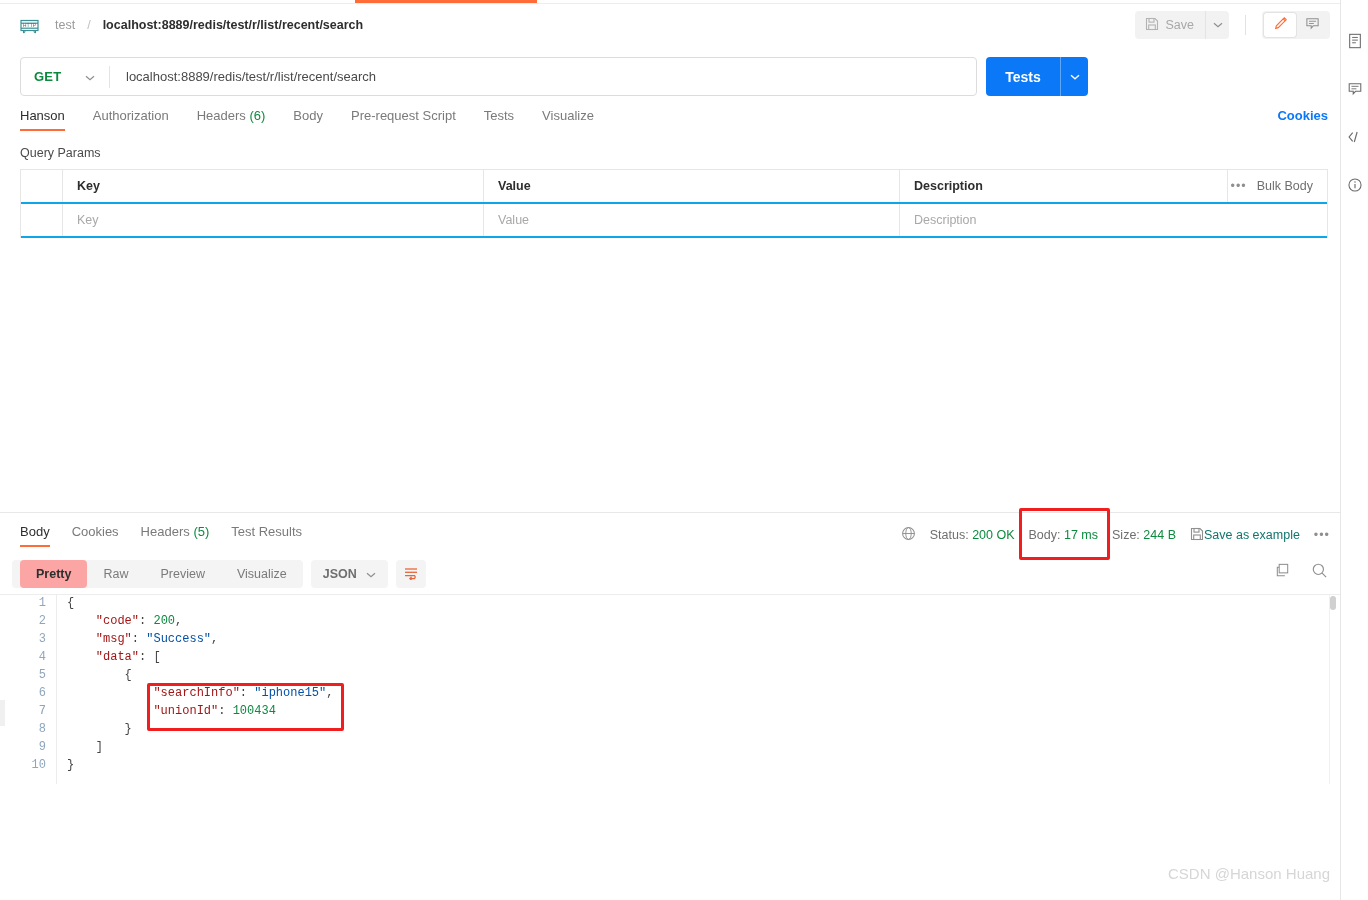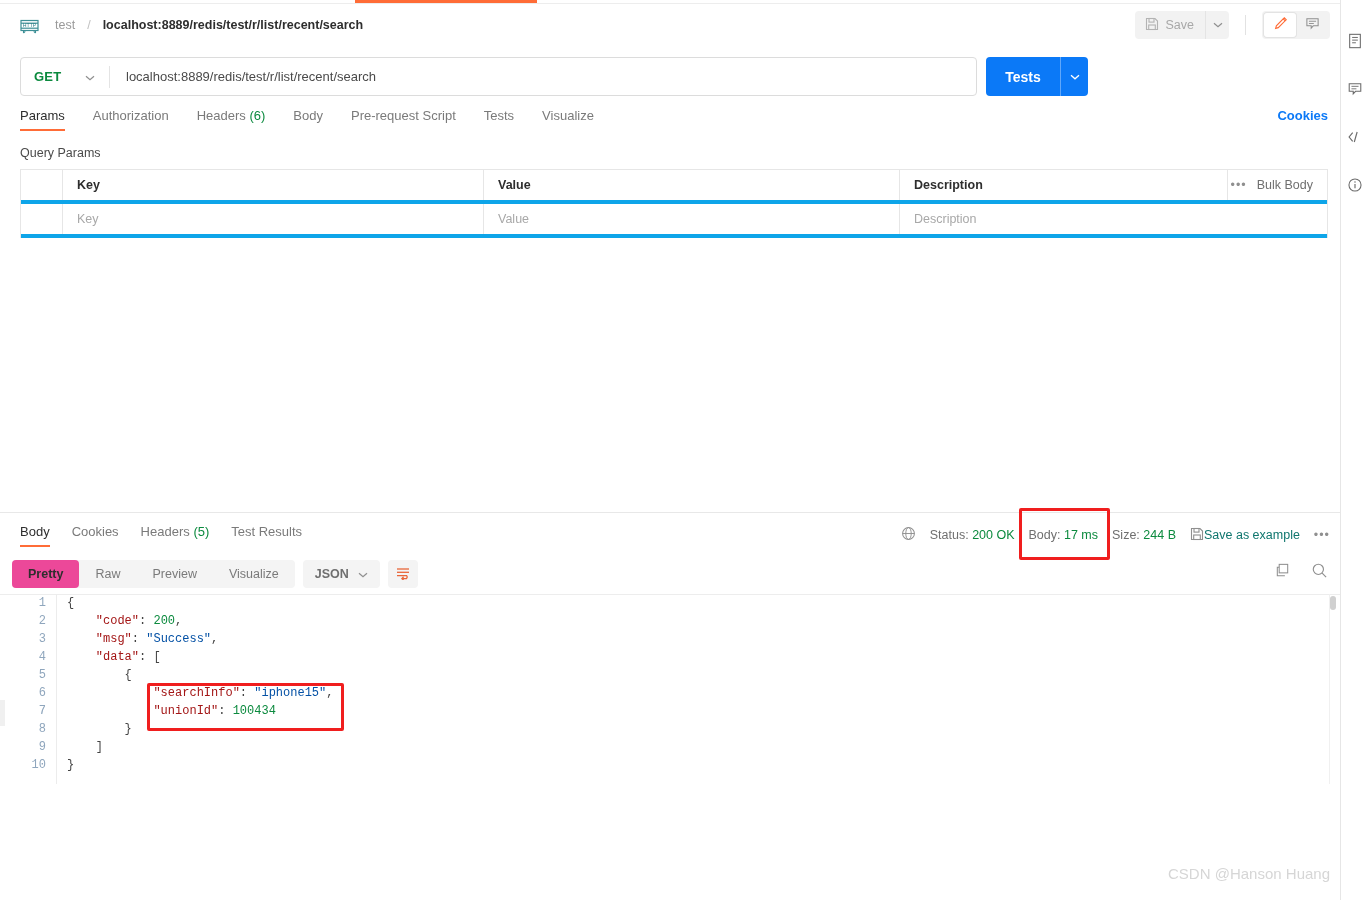--- a/index.html
+++ b/index.html
@@ -76,21 +76,21 @@
   .req-tabs { position: absolute; left: 20px; top: 108px; width: 1308px; height: 28px; display: flex; align-items: flex-start; }
   .rtab { position: relative; padding: 0 0 8px 0; margin-right: 28px; color: #7a7a7a; font-size: 13px; white-space: nowrap; }
   .rtab.active { color: #2e2e2e; }
   .rtab.active::after { content:""; position:absolute; left:0; right:0; bottom:0; height:2px; background:#ff6c37; }
   .count-green { color: #0b8a3e; }
   .cookies-link { margin-left: auto; color: #0b79f7; font-weight: bold; font-size: 13px; }
 
   
   .qp-title { position: absolute; left: 20px; top: 146px; font-size: 12.5px; color: #4a4a4a; }
   .qp-table { position: absolute; left: 20px; top: 169px; width: 1308px; border: 1px solid #e6e6e6; border-bottom: none; }
-  .qp-row { display: flex; height: 34px; border-bottom: 4px solid #0ea5e9; }
+  .qp-row { display: flex; height: 34px; border-bottom: 2px solid #0ea5e9; }
   .qp-chk { width: 42px; border-right: 1px solid #e6e6e6; }
   .qp-cell { display: flex; align-items: center; padding-left: 14px; border-right: 1px solid #e6e6e6; font-size: 12.5px; }
   .qp-cell.key { width: 421px; }
   .qp-cell.val { width: 416px; }
   .qp-cell.desc { flex: 1 1 auto; border-right: none; }
   .qp-head .qp-cell { color: #2e2e2e; font-weight: bold; }
   .qp-body .qp-cell { color: #a8a8a8; }
   .qp-actions { width: 100px; display: flex; align-items: center; gap: 10px; justify-content: flex-end; padding-right: 14px;
                 border-left: 1px solid #e6e6e6; color: #6f6f6f; font-size: 12.5px; }
   .dots { letter-spacing: 1px; color: #8f8f8f; }
@@ -101,21 +101,21 @@
   
   .resp-tabs { position: absolute; left: 12px; top: 524px; display: flex; align-items: flex-start; }
   .resp-meta { position: absolute; right: 38px; top: 526px; display: flex; align-items: center; gap: 14px; font-size: 12.5px; color: #6f6f6f; }
   .meta-val-green { color: #0b8a3e; }
   .save-example { display: flex; align-items: center; color: #0f766e; }
 
   
   .fmt-bar { position: absolute; left: 12px; top: 560px; display: flex; align-items: center; gap: 8px; }
   .seg { display: flex; background: #f4f4f4; border-radius: 4px; height: 28px; align-items: center; }
   .seg-item { padding: 0 16px; height: 28px; display: flex; align-items: center; font-size: 12.5px; color: #7a7a7a; border-radius: 4px; }
-  .seg-item.active { background: #ec4899; color: #2e2e2e; font-weight: bold; }
+  .seg-item.active { background: #fca5a5; color: #2e2e2e; font-weight: bold; margin-left: 8px; }
   .json-sel { display: flex; align-items: center; gap: 9px; background: #f4f4f4; border-radius: 4px; height: 28px; padding: 0 12px;
               font-size: 12.5px; color: #6f6f6f; font-weight: bold; }
   .wrap-btn { width: 30px; height: 28px; background: #f4f4f4; border-radius: 4px; display: flex; align-items: center; justify-content: center; }
   .fmt-right { position: absolute; right: 40px; top: 562px; display: flex; align-items: center; gap: 20px; color: #7a7a7a; }
 
   
   .code-wrap { position: absolute; left: 0; top: 594px; width: 1340px; height: 190px; display: flex; }
   .gutter { width: 56px; text-align: right; padding-right: 10px; color: #8fa6bd; }
   .gutter div, .code div { height: 18px; line-height: 18px; font-family: "Liberation Mono", monospace; font-size: 12px; white-space: pre; }
   .code { position: relative; flex: 1 1 auto; padding-left: 10px; border-left: 1px solid #ececec; }
@@ -222,21 +222,21 @@
       <span class="send-caret">
         <svg viewBox="0 0 10 6" width="10" height="6">
           <path d="M1 1.2 L5 4.8 L9 1.2" fill="none" stroke="#ffffff" stroke-width="1.3"></path>
         </svg>
       </span>
     </div>
   </div>
 
   <div class="req-tabs">
     <span class="rtab active">
-      <span>Params</span>
+      <span>Hanson</span>
     </span>
     <span class="rtab">
       <span>Authorization</span>
     </span>
     <span class="rtab">
       <span>Headers</span>
       <span class="count-green">(6)</span>
     </span>
     <span class="rtab">
       <span>Body</span>

